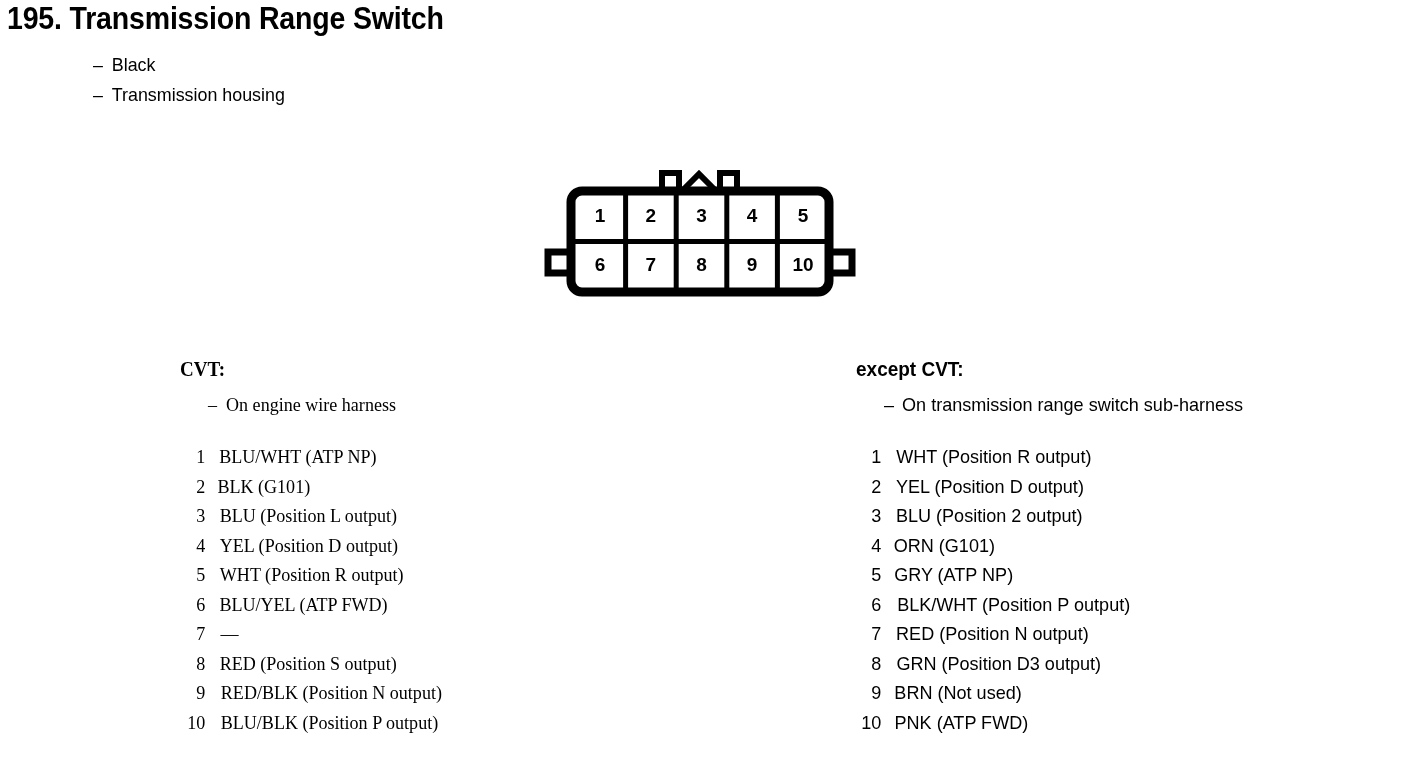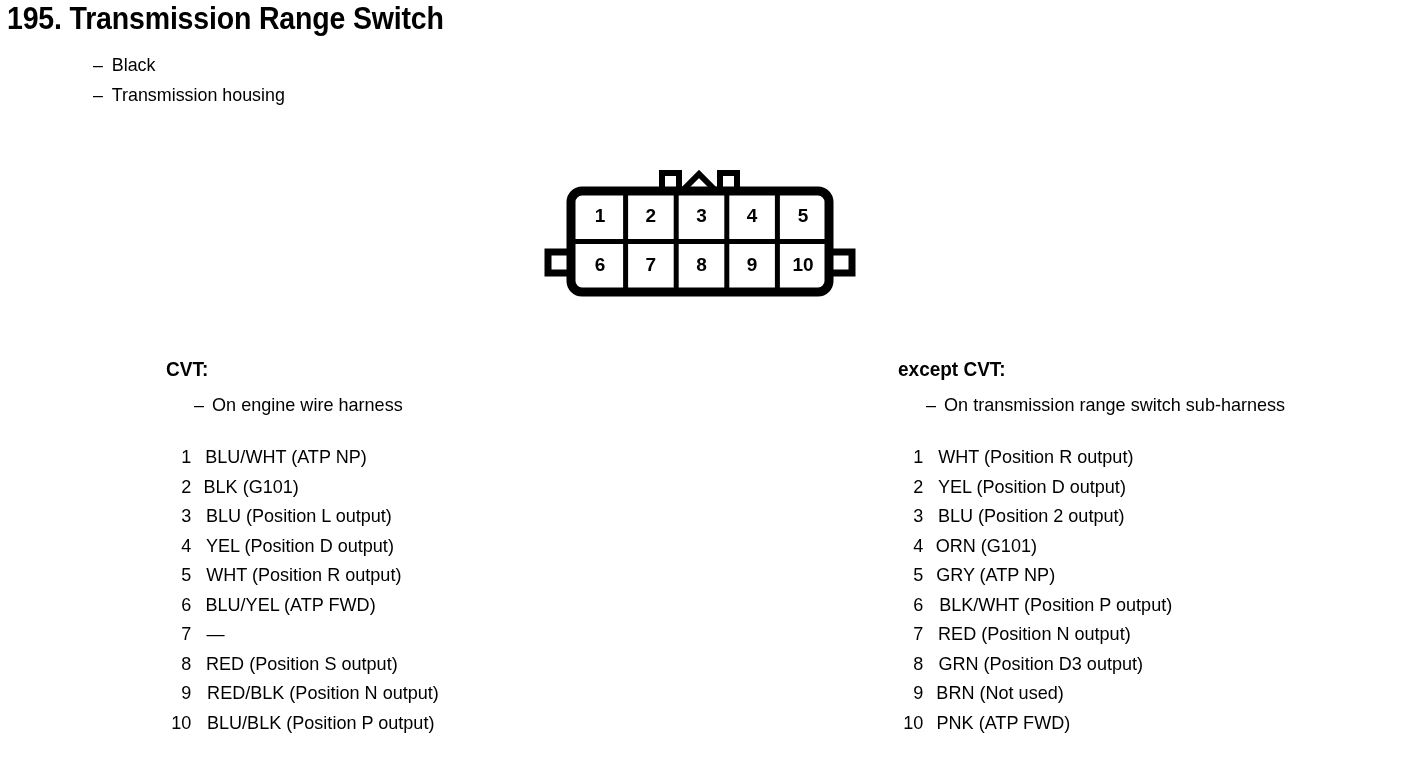--- a/index.html
+++ b/index.html
@@ -61,22 +61,22 @@
     fill: #000000;
     text-anchor: middle;
     dominant-baseline: middle;
   }
 
   
   .col {
     position: absolute;
     top: 357px;
   }
-  .col-left  { left: 166px; }
-  .col-right { left: 898px; }
+  .col-left  { left: 180px; font-family: Liberation Serif, serif; }
+  .col-right { left: 856px; }
 
   .col-head {
     font-size: 20px;
     font-weight: bold;
     white-space: nowrap;
     line-height: 24px;
     transform: scaleX(0.95);
     transform-origin: left top;
   }
   .col-subhead {

